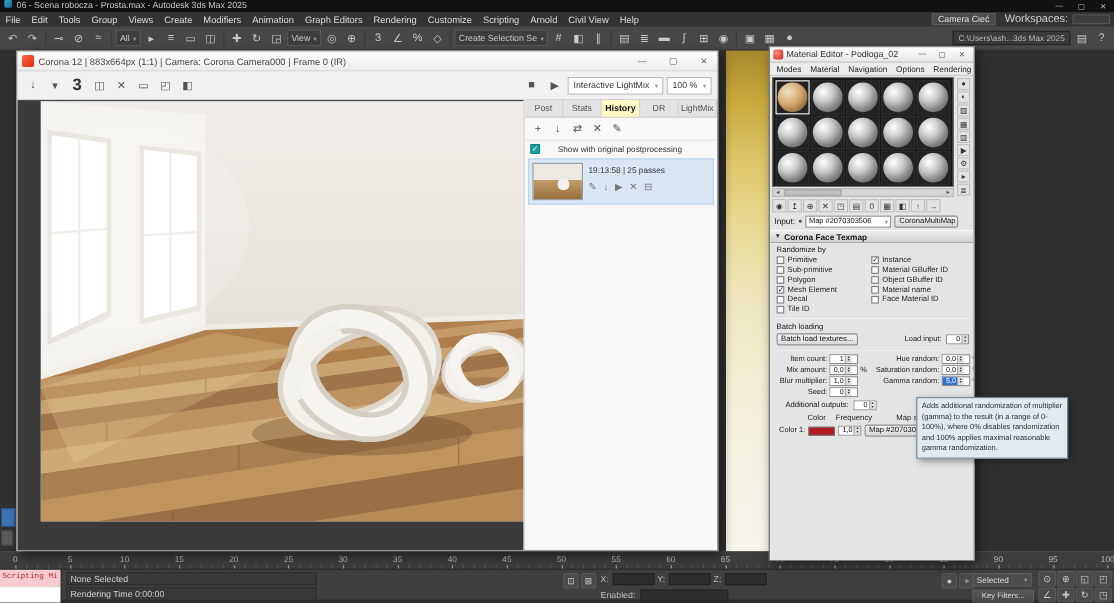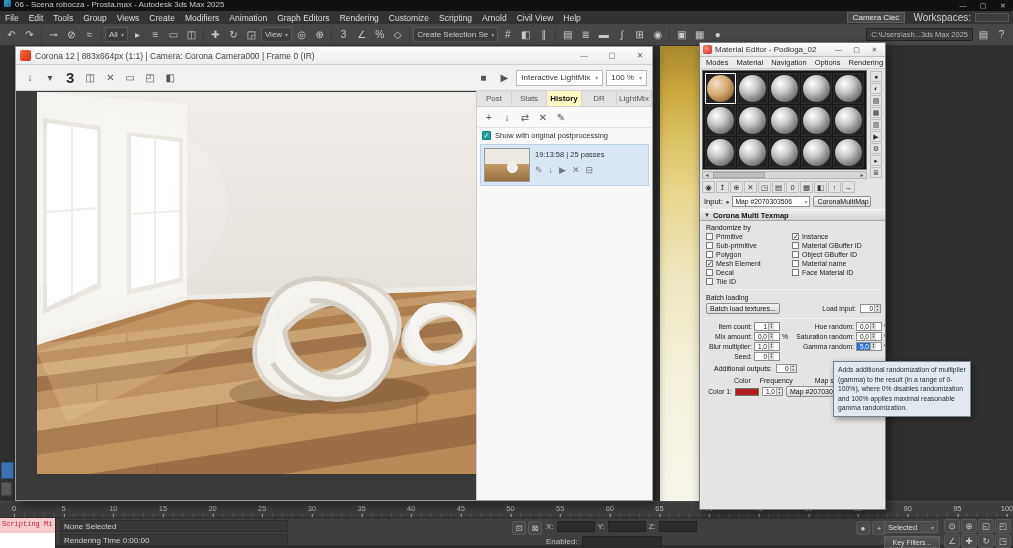--- a/index.html
+++ b/index.html
@@ -76,21 +76,21 @@
 .vfb-dd{height:16px;background:#fff;border:1px solid #b9b9b9;font-size:8px;color:#333;display:flex;align-items:center;padding:0 4px;gap:5px;white-space:nowrap}
 .vfb-spacer{margin-left:auto}
 .vfb-body{position:absolute;left:0;top:44px;right:0;bottom:0;background:#3a3a3a;overflow:hidden}
 .vfb-img{position:absolute;left:21px;top:1px;width:447px;height:382px;background:#ddd;overflow:hidden}
 .vfb-right{position:absolute;right:0;top:0;bottom:0;width:176px;background:#f8f8f8;border-left:1px solid #cfcfcf;display:flex;flex-direction:column}
 .vfb-tabs{display:flex;height:16px;background:#e3e3e3;border-bottom:1px solid #cfcfcf}
 .vfb-tab{flex:1;display:flex;align-items:center;justify-content:center;font-size:8px;color:#555;border-right:1px solid #d2d2d2}
 .vfb-tab.active{background:#fef9c3;color:#111;font-weight:bold}
 .hist-toolbar{display:flex;gap:2px;padding:2px 4px;border-bottom:1px solid #e4e4e4}
 .hist-tool{width:16px;height:16px;display:flex;align-items:center;justify-content:center;color:#555;font-size:10px;border-radius:2px}
-.hist-check{display:flex;align-items:center;gap:4px;padding:3px 5px;font-size:7.5px;color:#333}
+.hist-check{display:flex;align-items:center;gap:16px;padding:3px 5px;font-size:7.5px;color:#333}
 .tealcb{width:9px;height:9px;background:#17a2a0;border:1px solid #0e807e;color:#fff;font-size:7px;line-height:8px;text-align:center;border-radius:1px;flex:0 0 auto}
 .hist-entry{margin:1px 3px;background:#d9e7f5;border:1px solid #bcd2e8;padding:3px;display:flex;gap:5px}
 .hist-thumb{width:46px;height:34px;border:1px solid #9a9a9a;flex:0 0 auto;background:radial-gradient(circle at 62% 58%,#f1efe9 0 16%,transparent 17%),linear-gradient(180deg,#ece9e3 0 46%,#c39a69 47%,#96703f 100%)}
 .hist-meta{display:flex;flex-direction:column;gap:6px;padding-top:2px}
 .hist-text{font-size:7.5px;color:#333}
 .hist-eicons{display:flex;gap:6px}
 .hist-eicon{color:#777;font-size:9px}
 
 
 .me{position:absolute;left:699px;top:42px;width:187px;height:468px;background:#e4e4e4;border:1px solid #7c7c7c;box-shadow:3px 4px 10px rgba(0,0,0,.5);z-index:30;display:flex;flex-direction:column;overflow:hidden}
@@ -575,21 +575,21 @@
       <span class="me-lbl">Input:</span>
       <span class="socket">●</span>
       <span class="me-dd">
         <span>Map #2070303506</span>
         <span class="car">▾</span>
       </span>
       <button class="me-btn type-btn">CoronaMultiMap</button>
     </div>
     <div class="rollout">
       <span class="r-arrow">▼</span>
-      <span>Corona Multi Texmap</span>
+      <span>Corona Face Texmap</span>
     </div>
     <div class="me-params">
       <div class="sec-label">Randomize by</div>
       <div class="me-checks">
         <div class="checks-col">
             <div class="chk-row">
               <span class="cb"></span>
               <span class="chk-label">Primitive</span>
             </div>
             <div class="chk-row">

